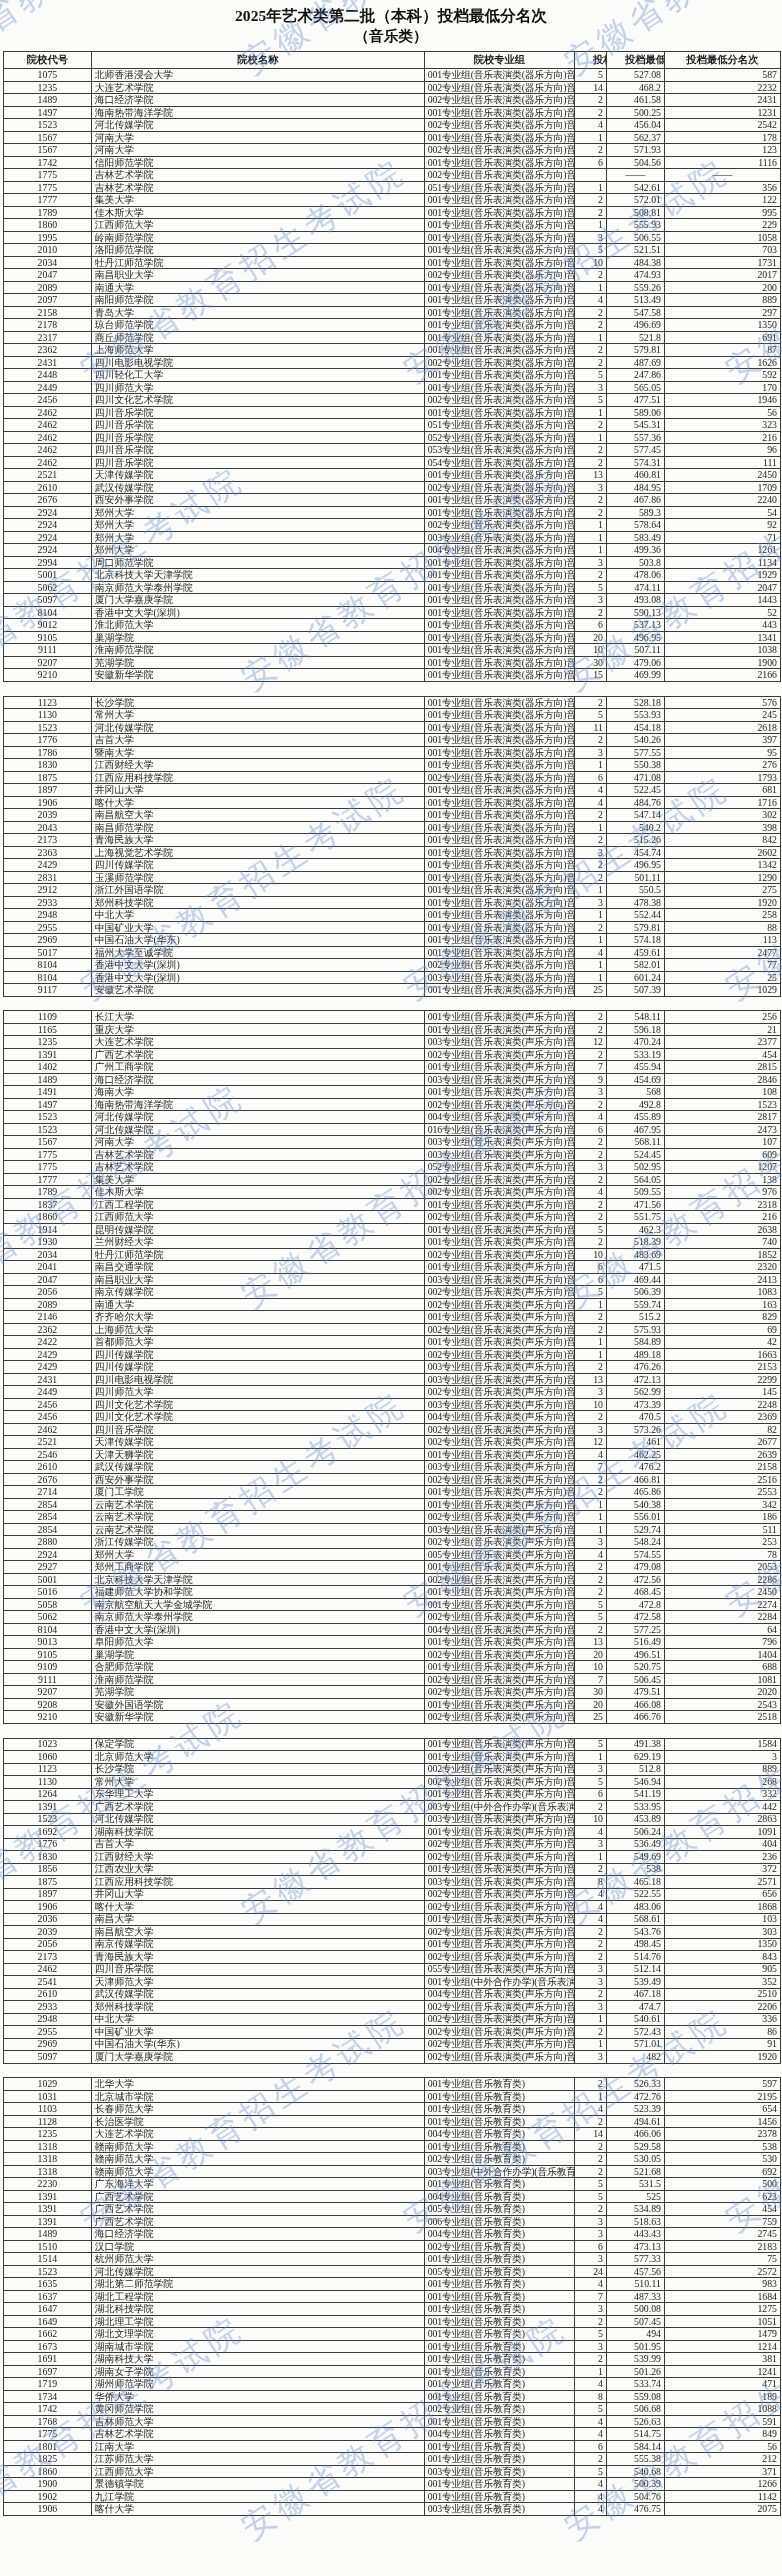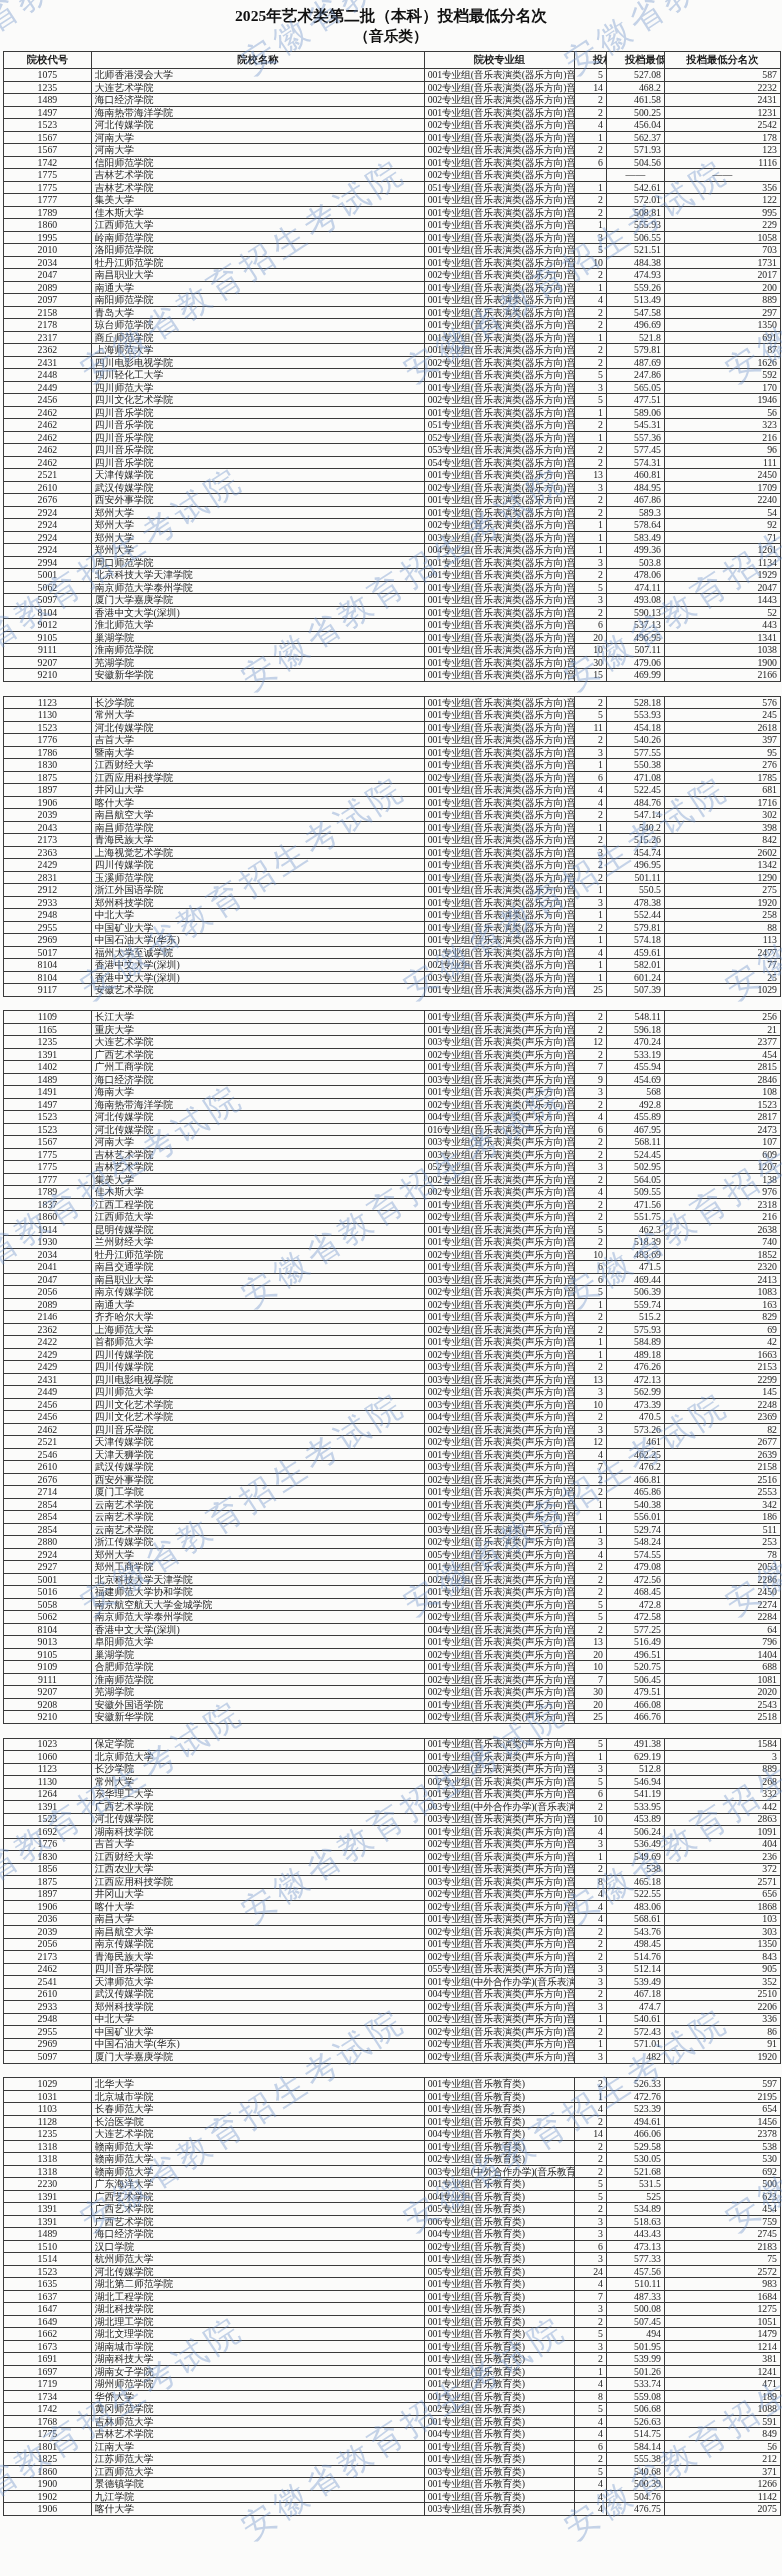--- a/index.html
+++ b/index.html
@@ -503,21 +503,21 @@
             <td class="c-num">1</td>
             <td class="c-num">550.38</td>
             <td class="c-num">276</td>
           </tr>
           <tr>
             <td class="c-code">1875</td>
             <td class="c-name">江西应用科技学院</td>
             <td class="c-group">002专业组(音乐表演类(器乐方向)音乐表演以外的其他专业)</td>
             <td class="c-num">6</td>
             <td class="c-num">471.08</td>
-            <td class="c-num">1785</td>
+            <td class="c-num">1793</td>
           </tr>
           <tr>
             <td class="c-code">1897</td>
             <td class="c-name">井冈山大学</td>
             <td class="c-group">001专业组(音乐表演类(器乐方向)音乐表演以外的其他专业)</td>
             <td class="c-num">4</td>
             <td class="c-num">522.45</td>
             <td class="c-num">681</td>
           </tr>
           <tr>

